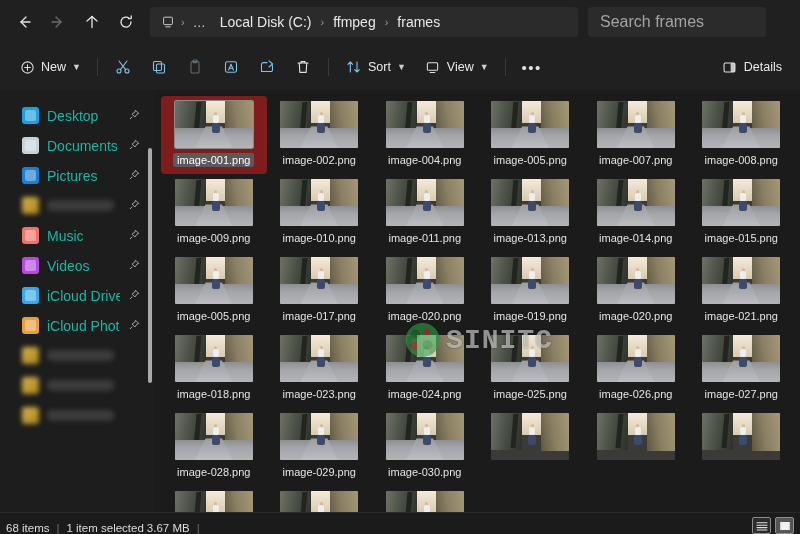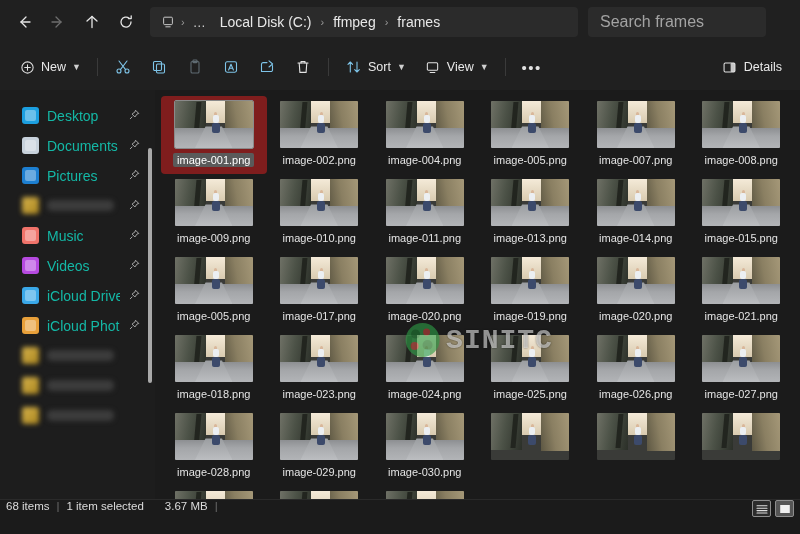--- a/index.html
+++ b/index.html
@@ -135,22 +135,22 @@
   }
   .wm-logo { width: 40px; height: 40px; opacity: .62; }
   .wm-text {
     font-family: Liberation Mono, monospace; font-size: 28px; font-weight: 700;
     letter-spacing: 1px; color: rgba(255,255,255,.55);
     text-shadow: 0 0 2px rgba(0,0,0,.55);
   }
 
   
   .statusbar {
-    position: absolute; left: 0; bottom: 0; width: 800px; height: 35px;
-    background: #1b1b1b; display: flex; align-items: flex-start; padding: 0 6px;
+    position: absolute; left: 0; bottom: 0; width: 800px; height: 22px;
+    background: #1b1b1b; display: flex; align-items: flex-end; padding: 0 6px;
     border-top: 1px solid #2a2a2a;
   }
   .st-text { color: #dcdcdc; font-size: 11.5px; }
   .st-sep { color: #6d6d6d; font-size: 11.5px; margin: 0 7px; }
   .st-spacer { flex: 1 1 auto; }
   .viewbtn {
     width: 19px; height: 17px; margin-left: 4px; border: 1px solid #8d8d8d;
     border-radius: 2px; display: flex; align-items: center; justify-content: center;
     background: #2c2c2c;
   }
@@ -942,21 +942,21 @@
         </svg>
         <span class="wm-text">SINITC</span>
       </div>
     </div>
   </div>
 
   <div class="statusbar">
     <span class="st-text">68 items</span>
     <span class="st-sep">|</span>
     <span class="st-text">1 item selected</span>
-    <span class="st-text" style="margin-left:21px;">3.67 MB</span>
+    <span class="st-text" style="margin-left:3px;">3.67 MB</span>
     <span class="st-sep">|</span>
     <span class="st-spacer"></span>
     <div class="viewbtn">
       <svg width="12" height="10" viewBox="0 0 12 10" stroke="#e0e0e0" stroke-width="1.1">
         <path d="M1 1.8 H11 M1 4.2 H11 M1 6.6 H11 M1 9 H11" stroke-linecap="round"></path>
       </svg>
     </div>
     <div class="viewbtn active">
       <svg width="12" height="10" viewBox="0 0 12 10">
         <rect x="1.2" y="1" width="9.6" height="8" fill="#f0f0f0"></rect>

